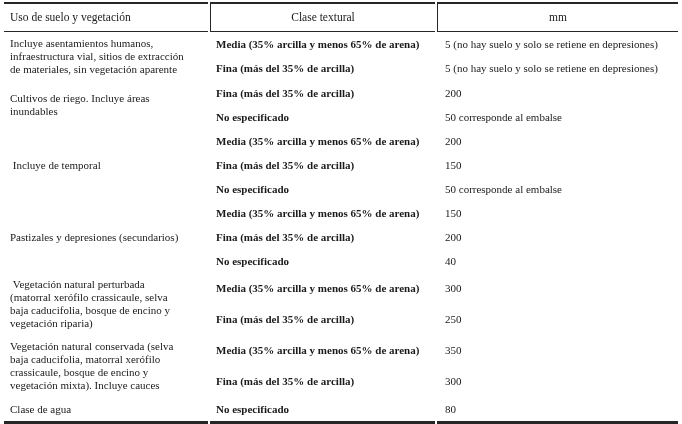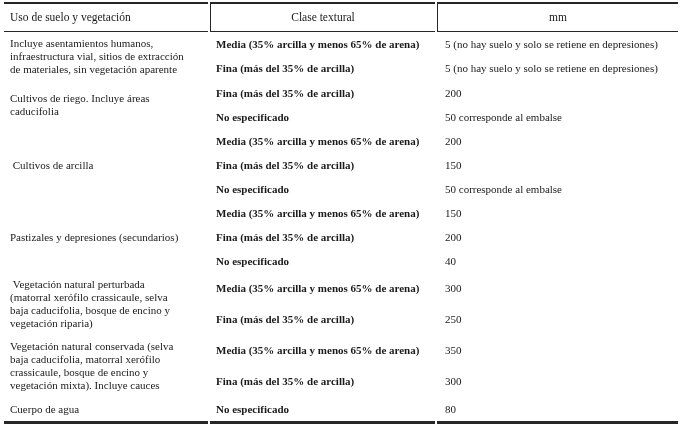--- a/index.html
+++ b/index.html
@@ -86,30 +86,30 @@
 de materiales, sin vegetación aparente</td>
           <td class="clase">Media (35% arcilla y menos 65% de arena)</td>
           <td class="mm">5 (no hay suelo y solo se retiene en depresiones)</td>
         </tr>
         <tr>
           <td class="clase">Fina (más del 35% de arcilla)</td>
           <td class="mm">5 (no hay suelo y solo se retiene en depresiones)</td>
         </tr>
         <tr>
           <td class="uso" rowspan="2">Cultivos de riego. Incluye áreas
-caducifolia</td>
+inundables</td>
           <td class="clase">Fina (más del 35% de arcilla)</td>
           <td class="mm">200</td>
         </tr>
         <tr>
           <td class="clase">No especificado</td>
           <td class="mm">50 corresponde al embalse</td>
         </tr>
         <tr>
-          <td class="uso" rowspan="3"> Cultivos de arcilla</td>
+          <td class="uso" rowspan="3"> Incluye de temporal</td>
           <td class="clase">Media (35% arcilla y menos 65% de arena)</td>
           <td class="mm">200</td>
         </tr>
         <tr>
           <td class="clase">Fina (más del 35% de arcilla)</td>
           <td class="mm">150</td>
         </tr>
         <tr>
           <td class="clase">No especificado</td>
           <td class="mm">50 corresponde al embalse</td>
@@ -145,19 +145,19 @@
 crassicaule, bosque de encino y
 vegetación mixta). Incluye cauces</td>
           <td class="clase">Media (35% arcilla y menos 65% de arena)</td>
           <td class="mm">350</td>
         </tr>
         <tr>
           <td class="clase">Fina (más del 35% de arcilla)</td>
           <td class="mm">300</td>
         </tr>
         <tr>
-          <td class="uso" rowspan="1">Cuerpo de agua</td>
+          <td class="uso" rowspan="1">Clase de agua</td>
           <td class="clase">No especificado</td>
           <td class="mm">80</td>
         </tr>
       </tbody>
   </table>
 </div>
 
 </body></html>

